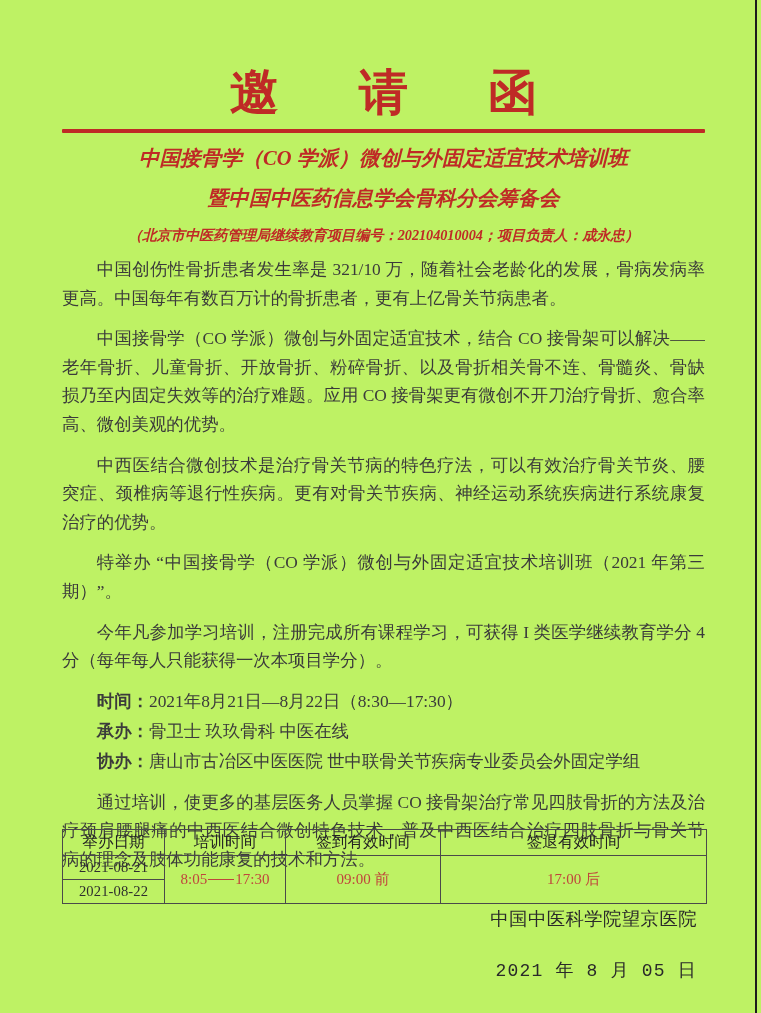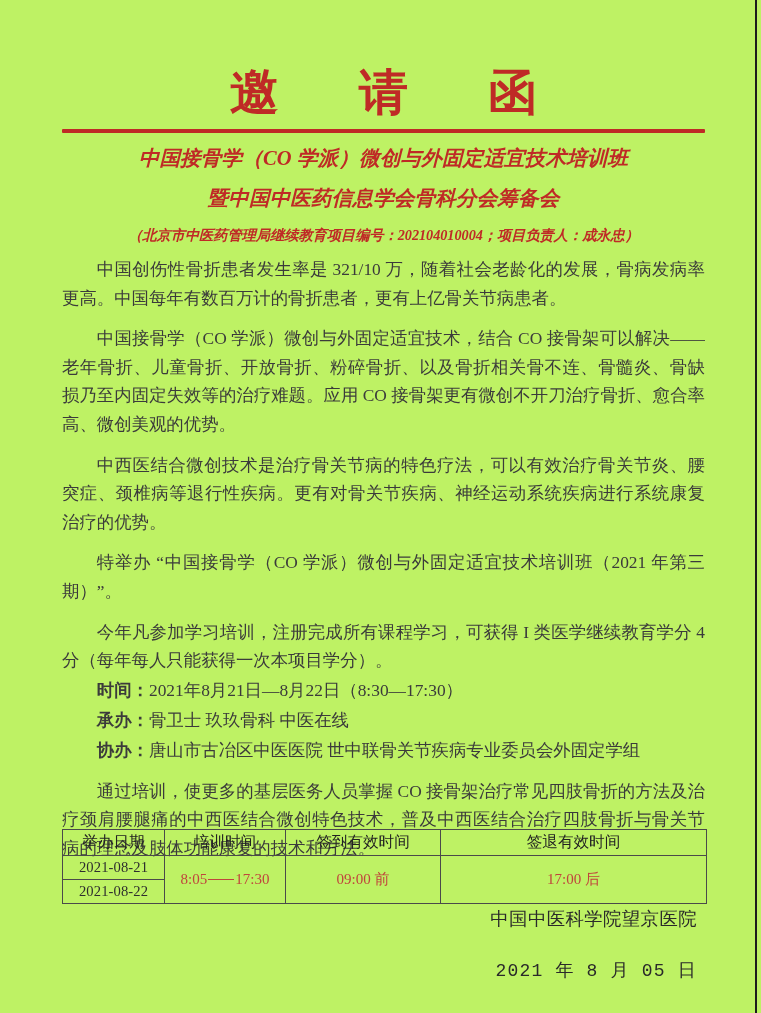--- a/index.html
+++ b/index.html
@@ -86,21 +86,21 @@
   .kv-line {
     color: #3b3b3b;
     font-size: 17.4px;
     line-height: 30px;
     margin: 0;
     text-indent: 2em;
   }
   .kv-line .k {
     font-weight: 700;
   }
-  .kv-block { margin-top: 0; }
+  .kv-block { margin-top: 11px; }
 
   
   .sched-wrap {
     position: absolute;
     left: 62px;
     top: 829px;
     width: 644px;
   }
   table.sched {
     border-collapse: collapse;

